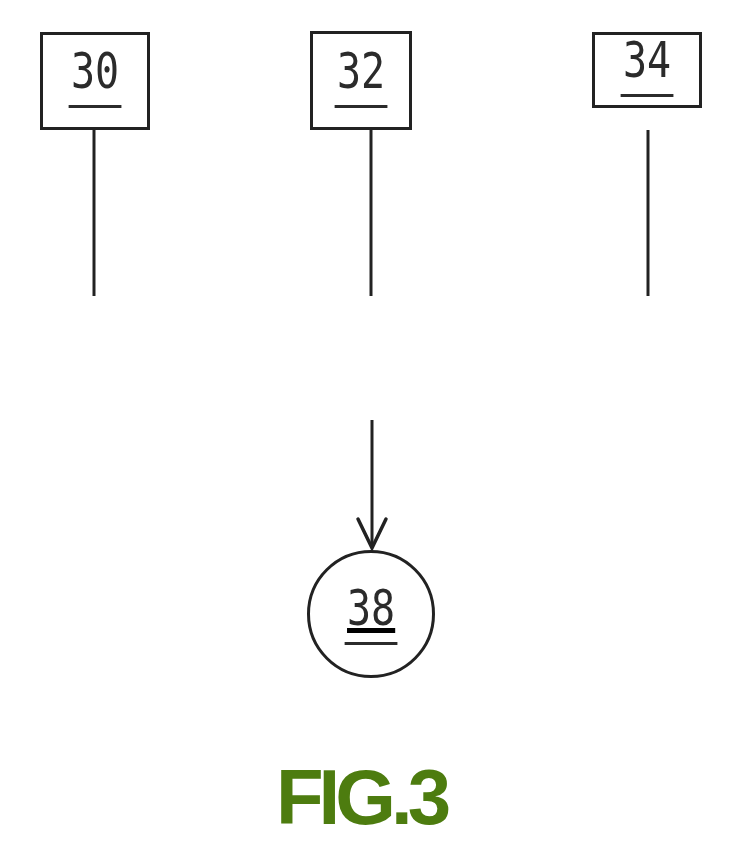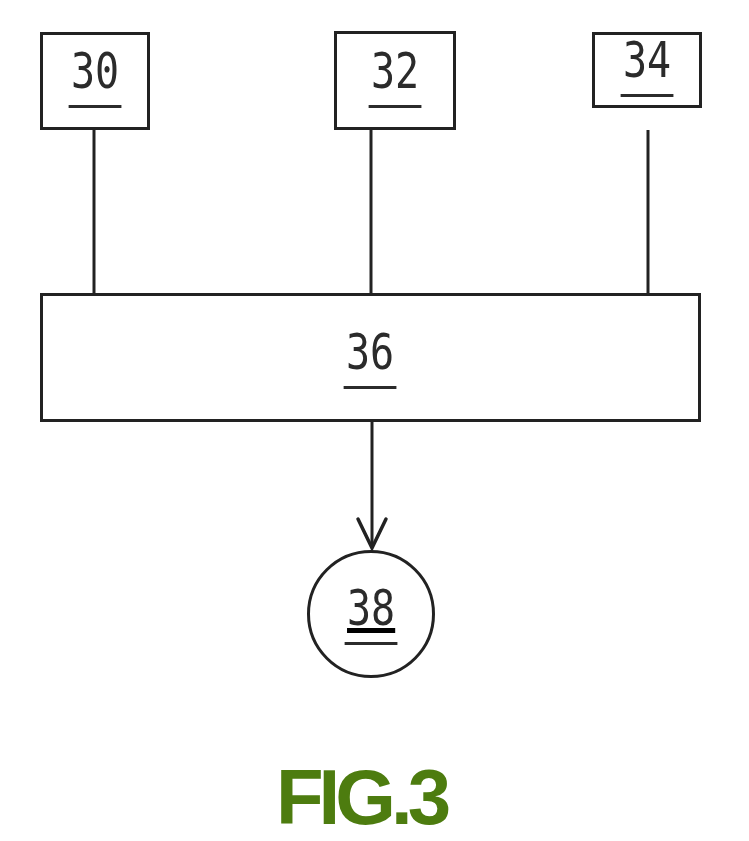--- a/index.html
+++ b/index.html
@@ -7,21 +7,21 @@
     position:relative; width:749px; height:841px; background:#ffffff;
     font-family:"DejaVu Sans Mono", monospace; overflow:hidden;
   }
   .node {
     position:absolute; box-sizing:border-box;
     border:3px solid #222222; background:#ffffff;
     display:flex; align-items:center; justify-content:center;
     padding-bottom:8px;
   }
   .box30 { left:40px;  top:32px;  width:110px; height:98px; }
-  .box32 { left:334px; top:31px;  width:122px; height:99px; }
+  .box32 { left:310px; top:31px;  width:102px; height:99px; }
   .box34 { left:592px; top:32px;  width:110px; height:76px; }
   .box36 { left:40px;  top:293px; width:661px; height:129px; padding-bottom:0; }
   .circle38 { left:307px; top:550px; width:128px; height:128px; border-radius:50%; padding-bottom:0;text-decoration:underline; }
   .num {
     display:inline-block; font-size:50px; line-height:1; color:#2b2b2b;
     padding:0 3px 9px 3px; border-bottom:3px solid #2b2b2b;
     transform:scaleX(0.8);
   }
   .connectors { position:absolute; left:0; top:0; width:749px; height:841px; pointer-events:none; }
   .caption {
@@ -48,23 +48,20 @@
   </div>
 
   <div class="node box32">
     <span class="num">32</span>
   </div>
 
   <div class="node box34">
     <span class="num">34</span>
   </div>
 
-  <div class="node box36">
-    <span class="num">36</span>
-  </div>
 
   <div class="node circle38">
     <span class="num">38</span>
   </div>
 
   <div class="caption">FIG.3</div>
 
 </div>
 
 </body></html>

